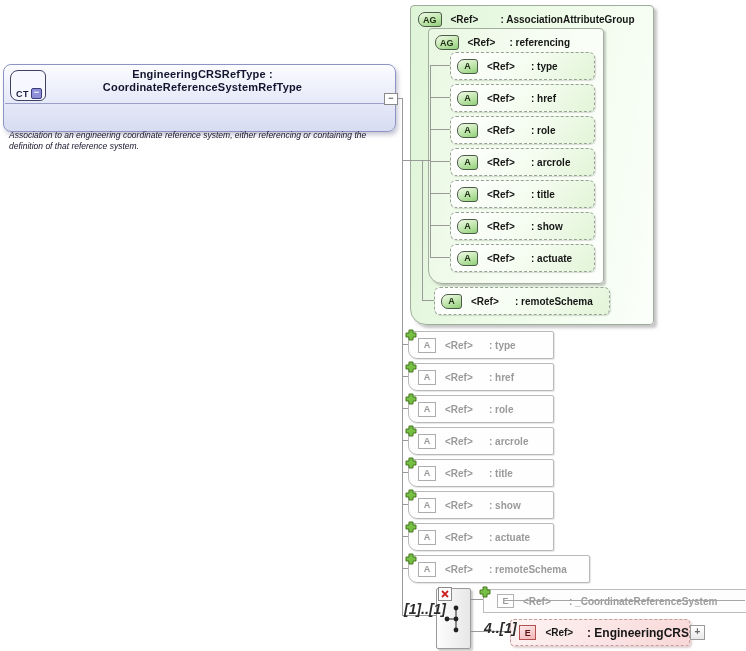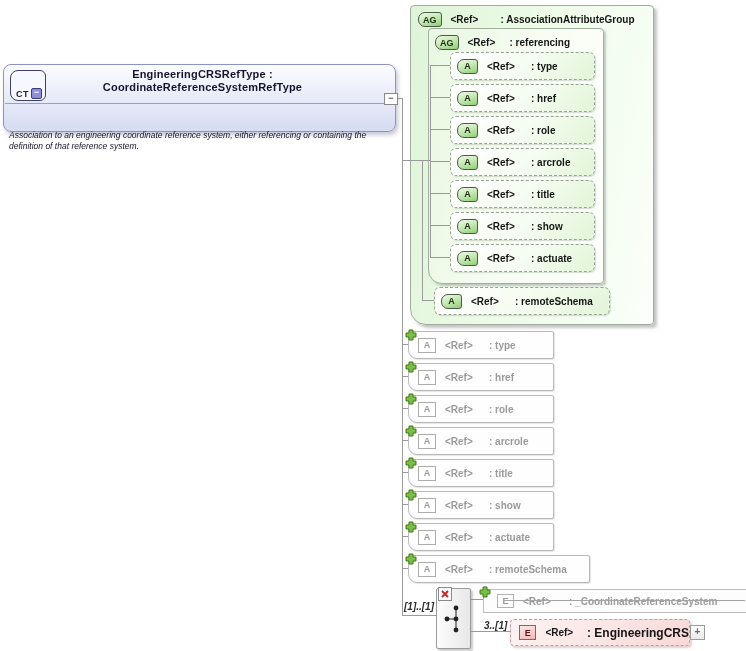--- a/index.html
+++ b/index.html
@@ -59,21 +59,21 @@
     font-size:9px;font-weight:bold;color:#9a9a9a;display:inline-flex;align-items:center;justify-content:center;}
   .row-gray .ref{margin-left:9px;width:44px;font-size:10px;font-weight:bold;color:#9a9a9a;}
   .row-gray .nm{font-size:10px;font-weight:bold;color:#9a9a9a;white-space:nowrap;}
   .plus-ico{position:absolute;left:-4px;top:-5px;width:12px;height:12px;z-index:7;}
 
   
   .choice-box{left:436px;top:588px;width:33px;height:59px;border:1px solid #9a9a9a;border-radius:2px;
     background:linear-gradient(90deg,#fdfdfd,#e7e7e7);box-shadow:2px 2px 2px rgba(140,140,140,.45);z-index:5;}
   .xbtn{position:absolute;left:1px;top:-2px;width:12px;height:12px;border:1px solid #8a8a8a;background:#fdfdfd;
     display:flex;align-items:center;justify-content:center;z-index:8;}
-  .card{position:absolute;font-size:10px;font-weight:bold;font-style:italic;color:#2c2c2c;z-index:6;}
+  .card{position:absolute;font-size:14px;font-weight:bold;font-style:italic;color:#2c2c2c;z-index:6;}
 
   .elem-gray{left:483px;top:589px;width:262px;height:22px;border:1px solid #bcbcbc;background:#fdfdfd;
     display:flex;align-items:center;z-index:5;}
   .badge-e-gray{width:15px;height:12px;margin-left:13px;border:1px solid #b3b3b3;background:#fff;
     font-size:9px;font-weight:bold;color:#9a9a9a;display:inline-flex;align-items:center;justify-content:center;}
   .elem-gray .ref{margin-left:9px;width:46px;font-size:10px;font-weight:bold;color:#9a9a9a;}
   .elem-gray .nm{font-size:10px;font-weight:bold;color:#9a9a9a;white-space:nowrap;}
   .strike{position:absolute;left:503px;top:600px;width:242px;height:1px;background:#a5a5a5;z-index:6;}
 
   .elem-pink{left:510px;top:619px;width:178px;height:25px;border:1px dashed #c79b9b;border-radius:4px;
@@ -275,21 +275,21 @@
   <div class="abs elem-gray">
     <span class="plus-ico" style="left:-5px;top:-6px;"><svg width="12" height="12" viewBox="0 0 12 12">
           <path d="M4 1h4v3h3v4H8v3H4V8H1V4h3z" fill="#76c043" stroke="#47761f" stroke-width="1"></path>
         </svg></span>
     <span class="badge-e-gray">E</span>
     <span class="ref">&lt;Ref&gt;</span>
     <span class="nm">: _CoordinateReferenceSystem</span>
   </div>
   <div class="strike"></div>
 
-  <div class="card" style="left:484px;top:620px;">3..[1]</div>
+  <div class="card" style="left:484px;top:620px;">4..[1]</div>
   <div class="abs elem-pink">
     <span class="badge-e-pink">E</span>
     <span class="ref">&lt;Ref&gt;</span>
     <span class="nm">: EngineeringCRS</span>
   </div>
   <div class="abs plus-hdl">+</div>
 
 </div>
 
 </body></html>

